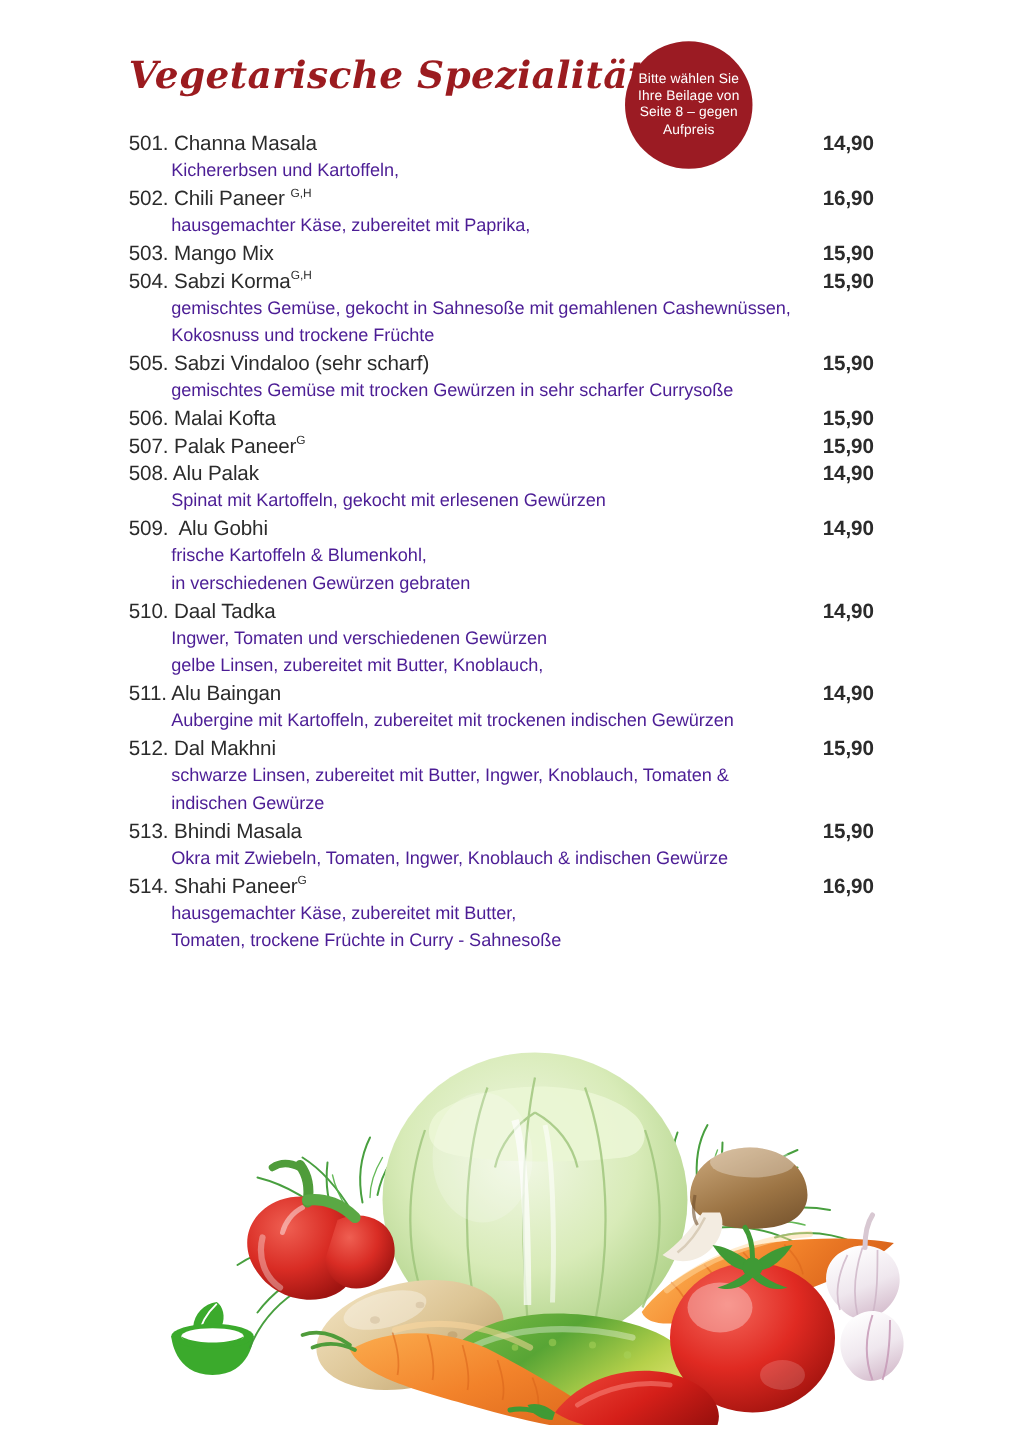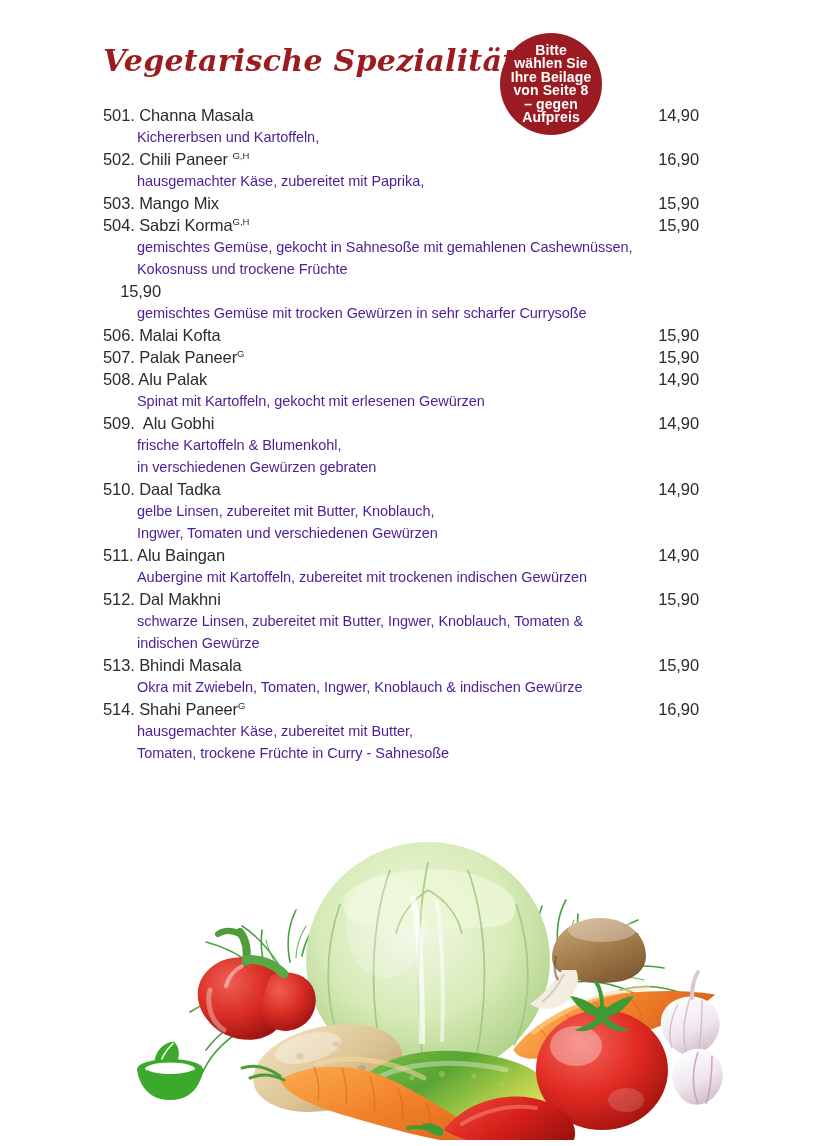--- a/index.html
+++ b/index.html
@@ -41,23 +41,23 @@
     height: 102px;
     border-radius: 50%;
     background: #9B1B23;
     color: #ffffff;
     display: flex;
     align-items: center;
     justify-content: center;
     text-align: center;
   }
   #beilage-badge .badge-text {
-    font-size: 14px;
+    font-size: 11px;
     line-height: 13.5px;
-    font-weight: 700;
+    font-weight: 400;
     padding: 0 10px;
     letter-spacing: 0.1px;
   }
 
   
   #menu-list {
     position: absolute;
     left: 103px;
     top: 104px;
     width: 596px;
@@ -79,21 +79,21 @@
     letter-spacing: -0.1px;
   }
   .item-title sup {
     font-size: 9.5px;
     vertical-align: super;
     line-height: 0;
     letter-spacing: 0;
   }
   .item-price {
     font-size: 16.5px;
-    font-weight: 400;
+    font-weight: 700;
     color: #2b2b2b;
     text-align: right;
     min-width: 58px;
     white-space: nowrap;
     letter-spacing: -0.1px;
   }
   .item-desc {
     font-size: 14.5px;
     line-height: 22px;
     color: #4c1d95;
@@ -153,20 +153,21 @@
     <div class="menu-item">
       <div class="item-headline">
         <div class="item-title"><span>504.</span> <span>Sabzi Korma</span><sup>G,H</sup></div>
         <div class="item-price">15,90</div>
       </div>
       <div class="item-desc">gemischtes Gemüse, gekocht in Sahnesoße mit gemahlenen Cashewnüssen,</div>
       <div class="item-desc">Kokosnuss und trockene Früchte</div>
     </div>
     <div class="menu-item">
       <div class="item-headline">
+        <div class="item-title"><span>505.</span> <span>Sabzi Vindaloo (sehr scharf)</span></div>
         <div class="item-price">15,90</div>
       </div>
       <div class="item-desc">gemischtes Gemüse mit trocken Gewürzen in sehr scharfer Currysoße</div>
     </div>
     <div class="menu-item">
       <div class="item-headline">
         <div class="item-title"><span>506.</span> <span>Malai Kofta</span></div>
         <div class="item-price">15,90</div>
       </div>
     </div>
@@ -189,22 +190,22 @@
         <div class="item-price">14,90</div>
       </div>
       <div class="item-desc">frische Kartoffeln &amp; Blumenkohl,</div>
       <div class="item-desc">in verschiedenen Gewürzen gebraten</div>
     </div>
     <div class="menu-item">
       <div class="item-headline">
         <div class="item-title"><span>510.</span> <span>Daal Tadka</span></div>
         <div class="item-price">14,90</div>
       </div>
+      <div class="item-desc">Ingwer, Tomaten und verschiedenen Gewürzen</div>
       <div class="item-desc">gelbe Linsen, zubereitet mit Butter, Knoblauch,</div>
-      <div class="item-desc">Ingwer, Tomaten und verschiedenen Gewürzen</div>
     </div>
     <div class="menu-item">
       <div class="item-headline">
         <div class="item-title"><span>511.</span> <span>Alu Baingan</span></div>
         <div class="item-price">14,90</div>
       </div>
       <div class="item-desc">Aubergine mit Kartoffeln, zubereitet mit trockenen indischen Gewürzen</div>
     </div>
     <div class="menu-item">
       <div class="item-headline">

